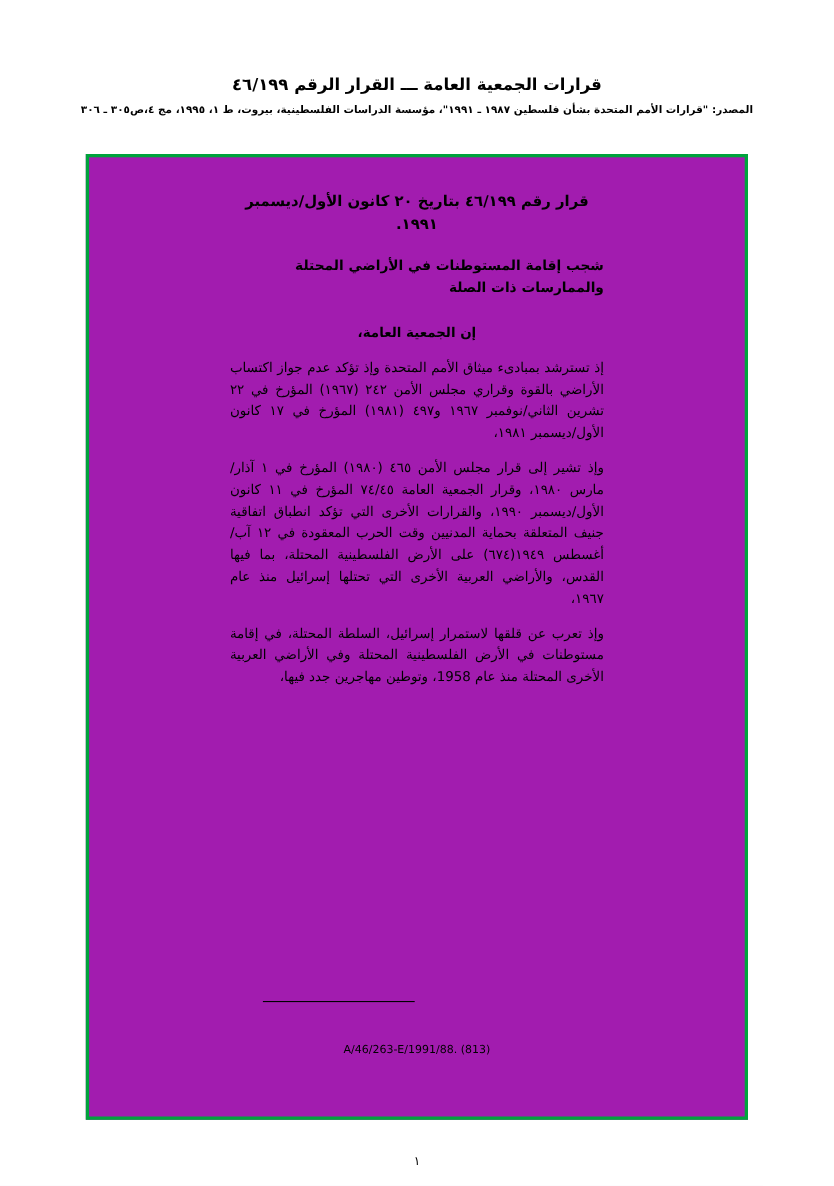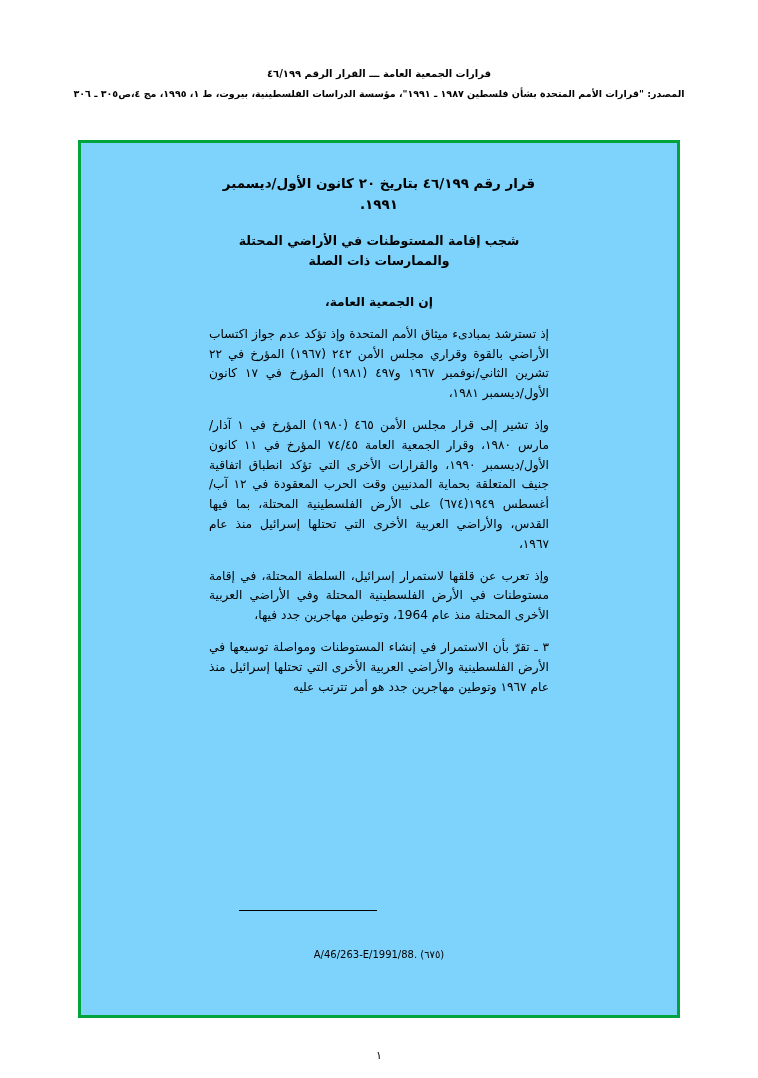--- a/index.html
+++ b/index.html
@@ -17,41 +17,41 @@
     overflow: hidden;
   }
   .header-block {
     position: absolute;
     top: 68px;
     left: 0;
     width: 758px;
     text-align: center;
   }
   .doc-title {
-    font-size: 10px;
+    font-size: 15px;
     font-weight: bold;
     letter-spacing: 0px;
     margin-bottom: 9px;
     direction: rtl;
   }
   .doc-source {
     font-size: 9.5px;
     font-weight: bold;
     direction: rtl;
     padding: 0 30px;
   }
   .frame {
     position: absolute;
     top: 140px;
     left: 78px;
     width: 602px;
     height: 878px;
     border: 3px solid #00a33c;
     box-sizing: border-box;
-    background: #7dd3fc;
+    background: #a21caf;
   }
   .content {
     position: absolute;
     top: 30px;
     right: 128px;
     width: 340px;
     direction: rtl;
     text-align: justify;
     text-justify: inter-word;
   }
@@ -59,21 +59,20 @@
     font-size: 13.5px;
     font-weight: bold;
     text-align: center;
     line-height: 1.55;
     margin-bottom: 16px;
     direction: rtl;
   }
   .res-subtitle {
     font-size: 12.5px;
     font-weight: bold;
-    text-align: center;
     line-height: 1.6;
     margin-bottom: 22px;
     direction: rtl;
   }
   .res-subtitle .line2 {
     display: block;
   }
   .para {
     font-size: 12.2px;
     line-height: 1.62;
@@ -139,28 +138,27 @@
 
       <div class="res-subtitle">
         <span>شجب إقامة المستوطنات في الأراضي المحتلة</span>
         <span class="line2">والممارسات ذات الصلة</span>
       </div>
 
       <p class="para opening">إن الجمعية العامة،</p>
 
       <p class="para body">إذ تسترشد بمبادىء ميثاق الأمم المتحدة وإذ تؤكد عدم جواز اكتساب الأراضي بالقوة وقراري مجلس الأمن ٢٤٢ (١٩٦٧) المؤرخ في ٢٢ تشرين الثاني/نوفمبر ١٩٦٧ و٤٩٧ (١٩٨١) المؤرخ في ١٧ كانون الأول/ديسمبر ١٩٨١،</p>
       <p class="para body">وإذ تشير إلى قرار مجلس الأمن ٤٦٥ (١٩٨٠) المؤرخ في ١ آذار/مارس ١٩٨٠، وقرار الجمعية العامة ٧٤/٤٥ المؤرخ في ١١ كانون الأول/ديسمبر ١٩٩٠، والقرارات الأخرى التي تؤكد انطباق اتفاقية جنيف المتعلقة بحماية المدنيين وقت الحرب المعقودة في ١٢ آب/أغسطس ١٩٤٩(٦٧٤) على الأرض الفلسطينية المحتلة، بما فيها القدس، والأراضي العربية الأخرى التي تحتلها إسرائيل منذ عام ١٩٦٧،</p>
-      <p class="para body">وإذ تعرب عن قلقها لاستمرار إسرائيل، السلطة المحتلة، في إقامة مستوطنات في الأرض الفلسطينية المحتلة وفي الأراضي العربية الأخرى المحتلة منذ عام 1964، وتوطين مهاجرين جدد فيها،</p>
-      <p class="para body">٣ ـ تقرّ بأن الاستمرار في إنشاء المستوطنات ومواصلة توسيعها في الأرض الفلسطينية والأراضي العربية الأخرى التي تحتلها إسرائيل منذ عام ١٩٦٧ وتوطين مهاجرين جدد هو أمر تترتب عليه</p>
+      <p class="para body">وإذ تعرب عن قلقها لاستمرار إسرائيل، السلطة المحتلة، في إقامة مستوطنات في الأرض الفلسطينية المحتلة وفي الأراضي العربية الأخرى المحتلة منذ عام 1958، وتوطين مهاجرين جدد فيها،</p>
 
     </div>
 
     <div class="footnote-rule"></div>
 
     <div class="footnotes">
-      <span class="fn fn-ltr">A/46/263-E/1991/88.  (٦٧٥)</span>
+      <span class="fn fn-ltr">A/46/263-E/1991/88.  (813)</span>
     </div>
 
   </div>
 
   <div class="page-number">١</div>
 
 </div>
 
 </body></html>

